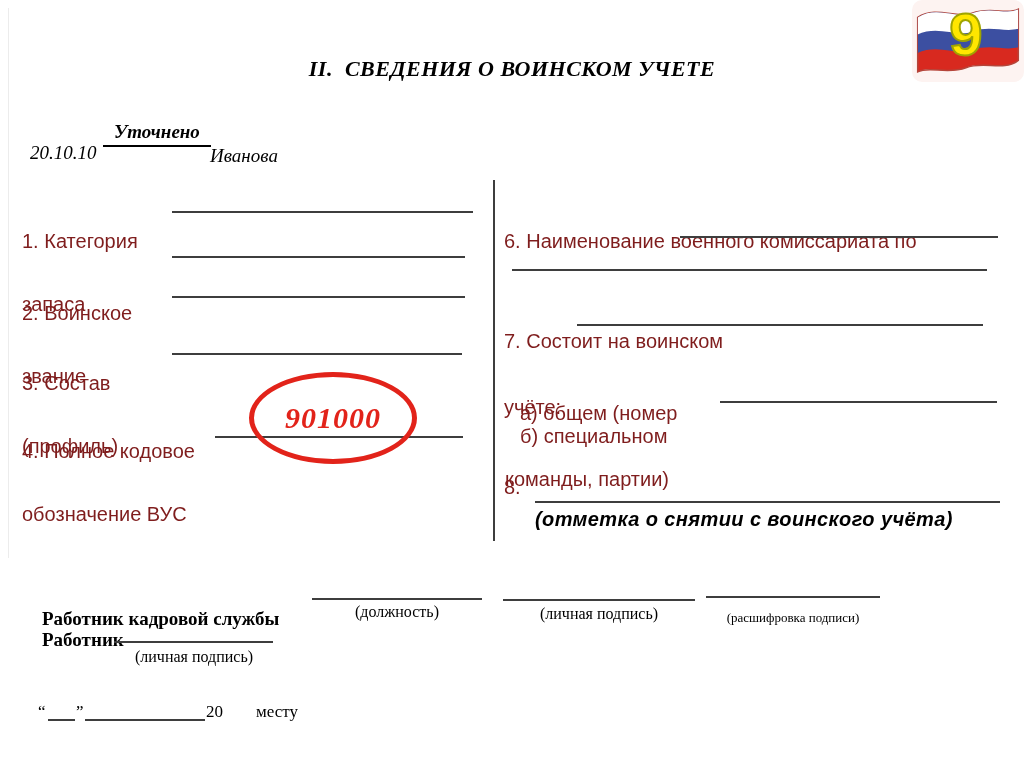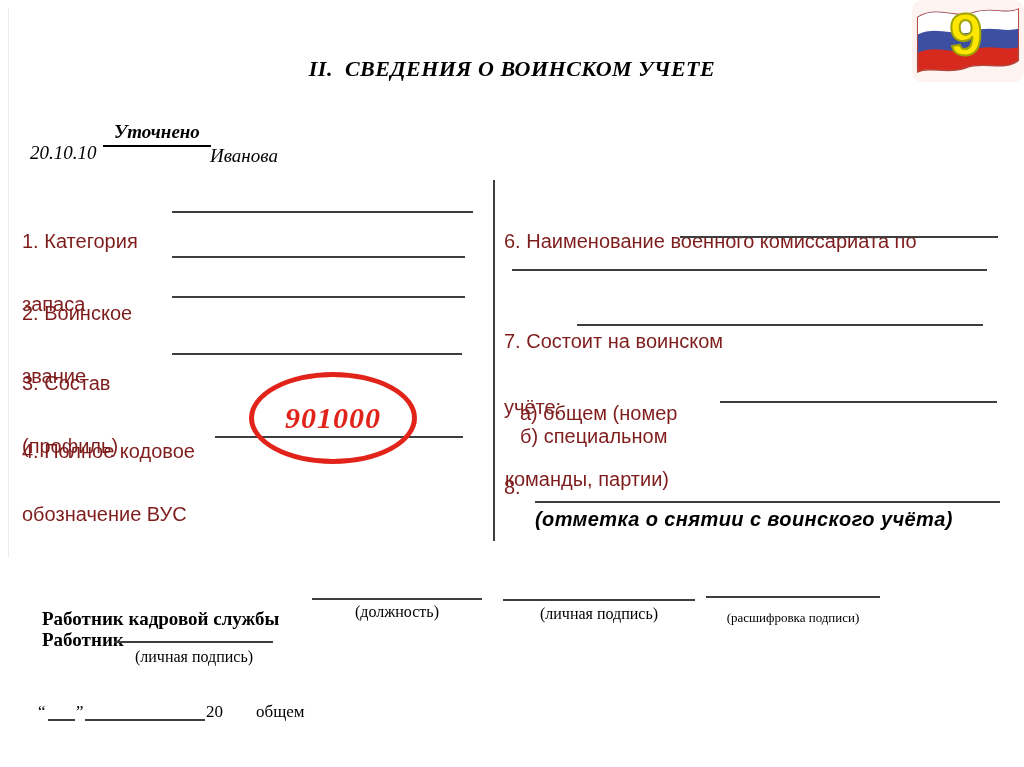--- a/index.html
+++ b/index.html
@@ -152,15 +152,15 @@
 
   <div class="abs f-bold-serif" style="left:42px; top:629px;">Работник</div>
   <div class="fline" style="left:114px; top:641px; width:159px;"></div>
   <div class="abs f-caption" style="left:114px; top:647px; width:160px;">(личная подпись)</div>
 
   <div class="abs f-date" style="left:38px; top:702px;">“</div>
   <div class="fline" style="left:48px; top:719px; width:27px; height:2px;"></div>
   <div class="abs f-date" style="left:76px; top:702px;">”</div>
   <div class="fline" style="left:85px; top:719px; width:120px;"></div>
   <div class="abs f-date" style="left:206px; top:702px;">20</div>
-  <div class="abs f-date" style="left:256px; top:702px;">общем</div>
+  <div class="abs f-date" style="left:256px; top:702px;">месту</div>
 
 </div>
 
 </body></html>

